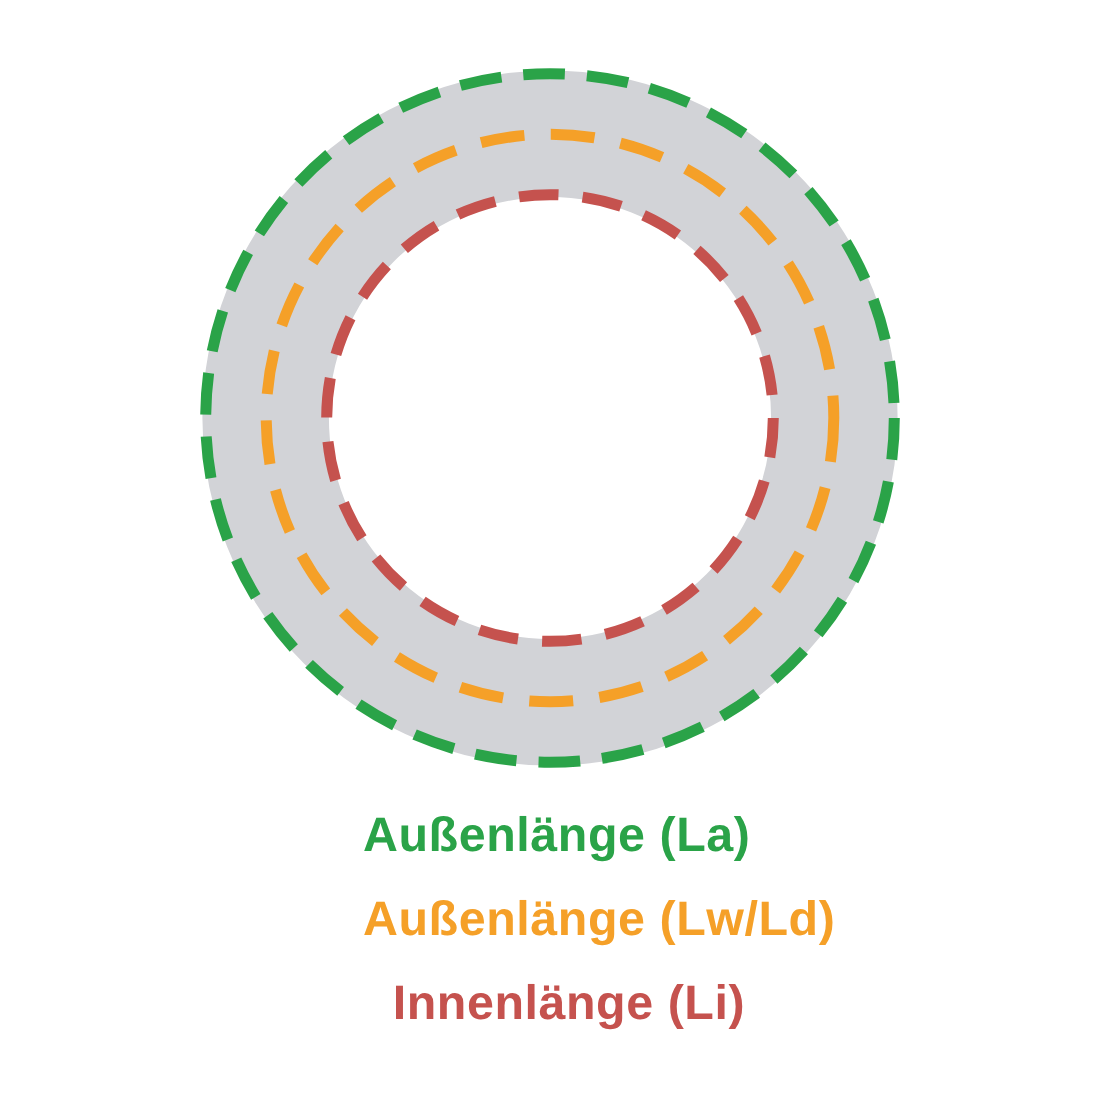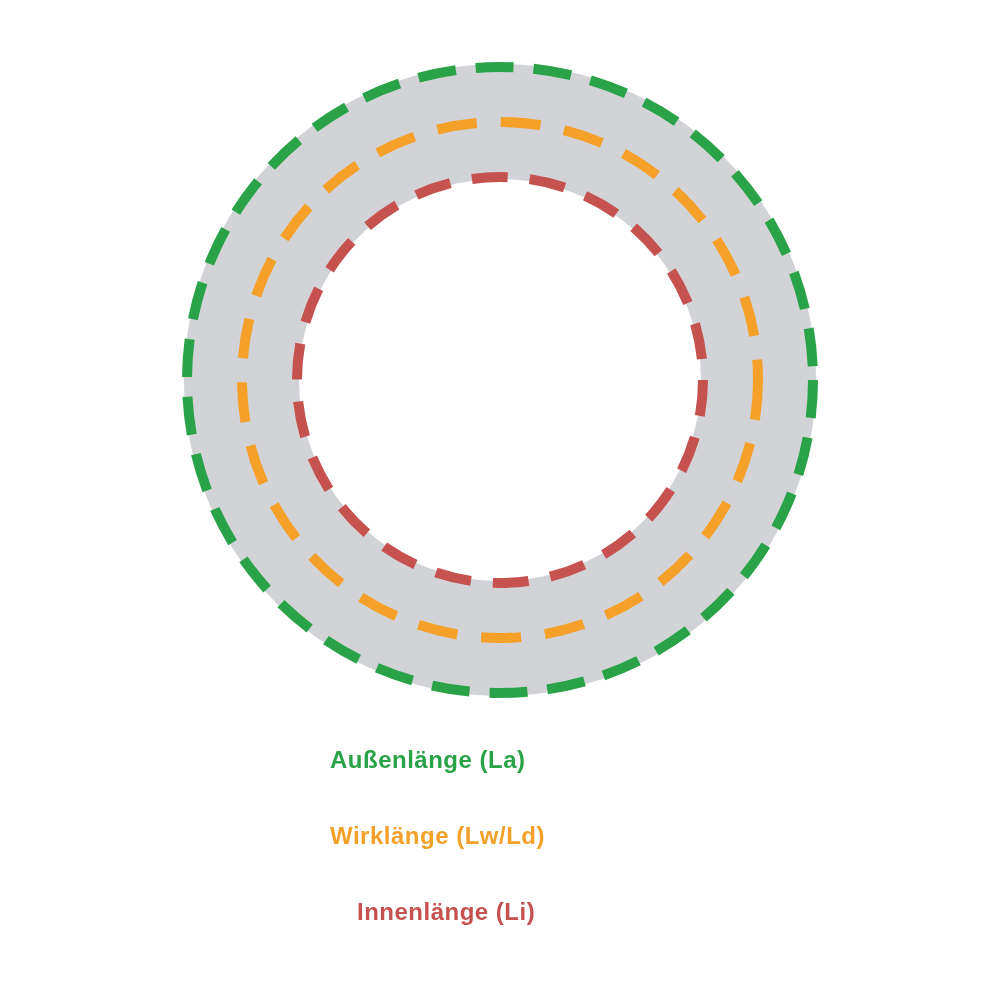--- a/index.html
+++ b/index.html
@@ -25,38 +25,38 @@
   }
   .legend {
     position: absolute;
     left: 330px;
     top: 741px;
     display: flex;
     flex-direction: column;
     gap: 38px;
   }
   .legend-item {
-    font-size: 24px;
+    font-size: 44px;
     line-height: 38px;
     font-weight: 700;
     white-space: nowrap;
     letter-spacing: 0.5px;
   }
 </style>
 </head>
 <body>
 
 <div class="page">
 
   <svg class="belt-svg" viewBox="0 0 1000 710" xmlns="http://www.w3.org/2000/svg">
       <circle cx="500" cy="380" r="258.5" fill="none" stroke="#d2d3d7" stroke-width="115"></circle>
       <circle cx="500" cy="380" r="313" fill="none" stroke="#2aa348" stroke-width="10" stroke-dasharray="38 20"></circle>
       <circle cx="500" cy="380" r="258" fill="none" stroke="#f5a028" stroke-width="10" stroke-dasharray="40 24"></circle>
       <circle cx="500" cy="380" r="203" fill="none" stroke="#c5524e" stroke-width="10" stroke-dasharray="36 22"></circle>
     </svg>
 
   <div class="legend">
     <div class="legend-item" style="color: rgb(42, 163, 72);">Außenlänge (La)</div>
-    <div class="legend-item" style="color: rgb(245, 160, 40);">Wirklänge (Lw/Ld)</div>
+    <div class="legend-item" style="color: rgb(245, 160, 40);">Außenlänge (Lw/Ld)</div>
     <div class="legend-item" style="color: rgb(197, 82, 78); margin-left: 27px;">Innenlänge (Li)</div>
   </div>
 
 </div>
 
 </body></html>

